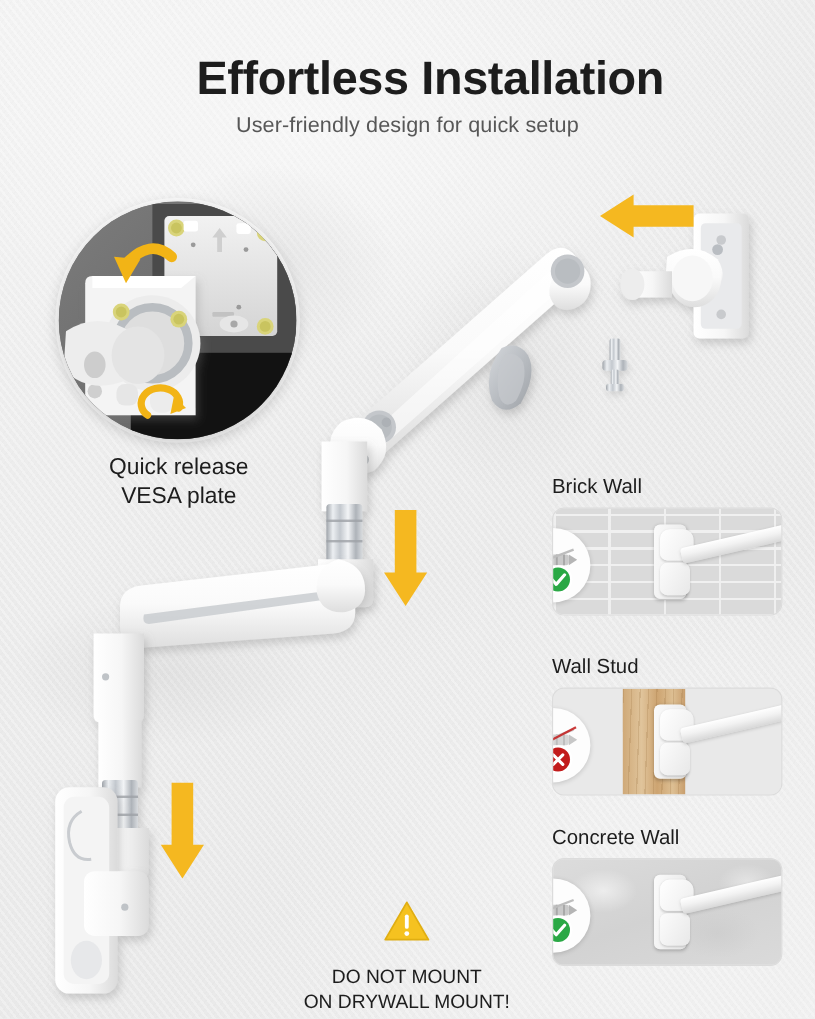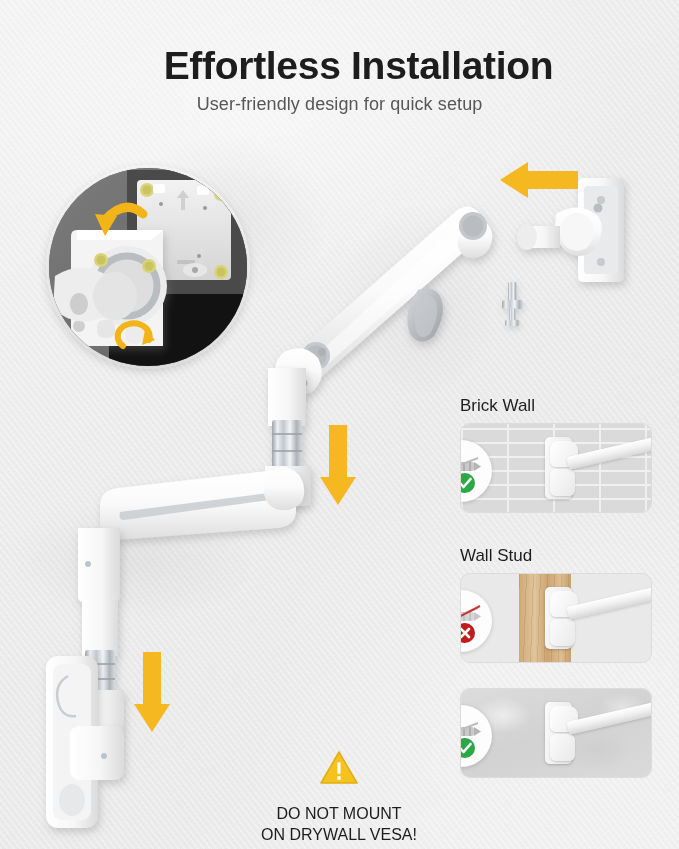--- a/index.html
+++ b/index.html
@@ -310,20 +310,24 @@
         <path d="M56 52 q20 -22 38 -6" stroke="#f2b416" stroke-width="9" fill="none" stroke-linecap="round"></path>
         <path d="M46 46 l22 2 l-12 20 z" fill="#f2b416"></path>
       </g>
 
       <g>
         <path d="M74 178 a16 13 0 1 1 26 -6" stroke="#f2b416" stroke-width="6" fill="none" stroke-linecap="round"></path>
         <path d="M96 162 l10 10 l-13 5 z" fill="#f2b416"></path>
       </g>
     </svg>
   </div>
+  <div class="inset-cap">
+    <span>Quick release</span><br>
+    <span>VESA plate</span>
+  </div>
 
   <svg class="arrow-left" style="left:498px;top:160px;" width="82" height="40">
     <path d="M80 11 H30 V2 L2 20 L30 38 V29 H80 Z" fill="#f5b820"></path>
   </svg>
 
   <svg class="arrow-down" style="left:318px;top:425px;" width="40" height="82">
     <path d="M11 0 V52 H2 L20 80 L38 52 H29 V0 Z" fill="#f5b820"></path>
   </svg>
 
   <svg class="arrow-down" style="left:132px;top:652px;" width="40" height="82">
@@ -393,20 +397,21 @@
             <circle cx="31" cy="39" r="12" fill="#ffffff"></circle>
             <circle cx="31" cy="39" r="10" fill="#c21b1b"></circle>
             <path d="M27 35 l8 8 M35 35 l-8 8" stroke="#ffffff" stroke-width="2.6" stroke-linecap="round"></path>
           </g>
         </svg>
       </div>
     </div>
   </div>
 
   <div class="card" style="top:688px;">
+    <div class="card-title">Concrete Wall</div>
     <div class="card-img">
       <div class="concrete"></div>
       <div class="mnt-plate"></div>
         <div class="mnt-head"></div>
         <div class="mnt-low"></div>
         <div class="mnt-arm"></div>
       <div class="badge">
         <svg width="54" height="54" viewBox="0 0 54 54">
           <g>
             <rect x="6" y="18" width="34" height="9" rx="2" fill="#c9c9c9"></rect>
@@ -432,17 +437,17 @@
   </div>
 
   <div id="warning">
     <svg width="40" height="36" viewBox="0 0 40 36">
       <path d="M20 2 L38 33 H2 Z" fill="#f5c220" stroke="#e0ae12" stroke-width="1.5" stroke-linejoin="round"></path>
       <rect x="18.4" y="12" width="3.2" height="12" rx="1.6" fill="#ffffff"></rect>
       <circle cx="20" cy="28" r="2" fill="#ffffff"></circle>
     </svg>
     <div class="warn-text">
       <span>DO NOT MOUNT</span><br>
-      <span>ON DRYWALL VESA!</span>
+      <span>ON DRYWALL MOUNT!</span>
     </div>
   </div>
 
 </div>
 
 </body></html>

